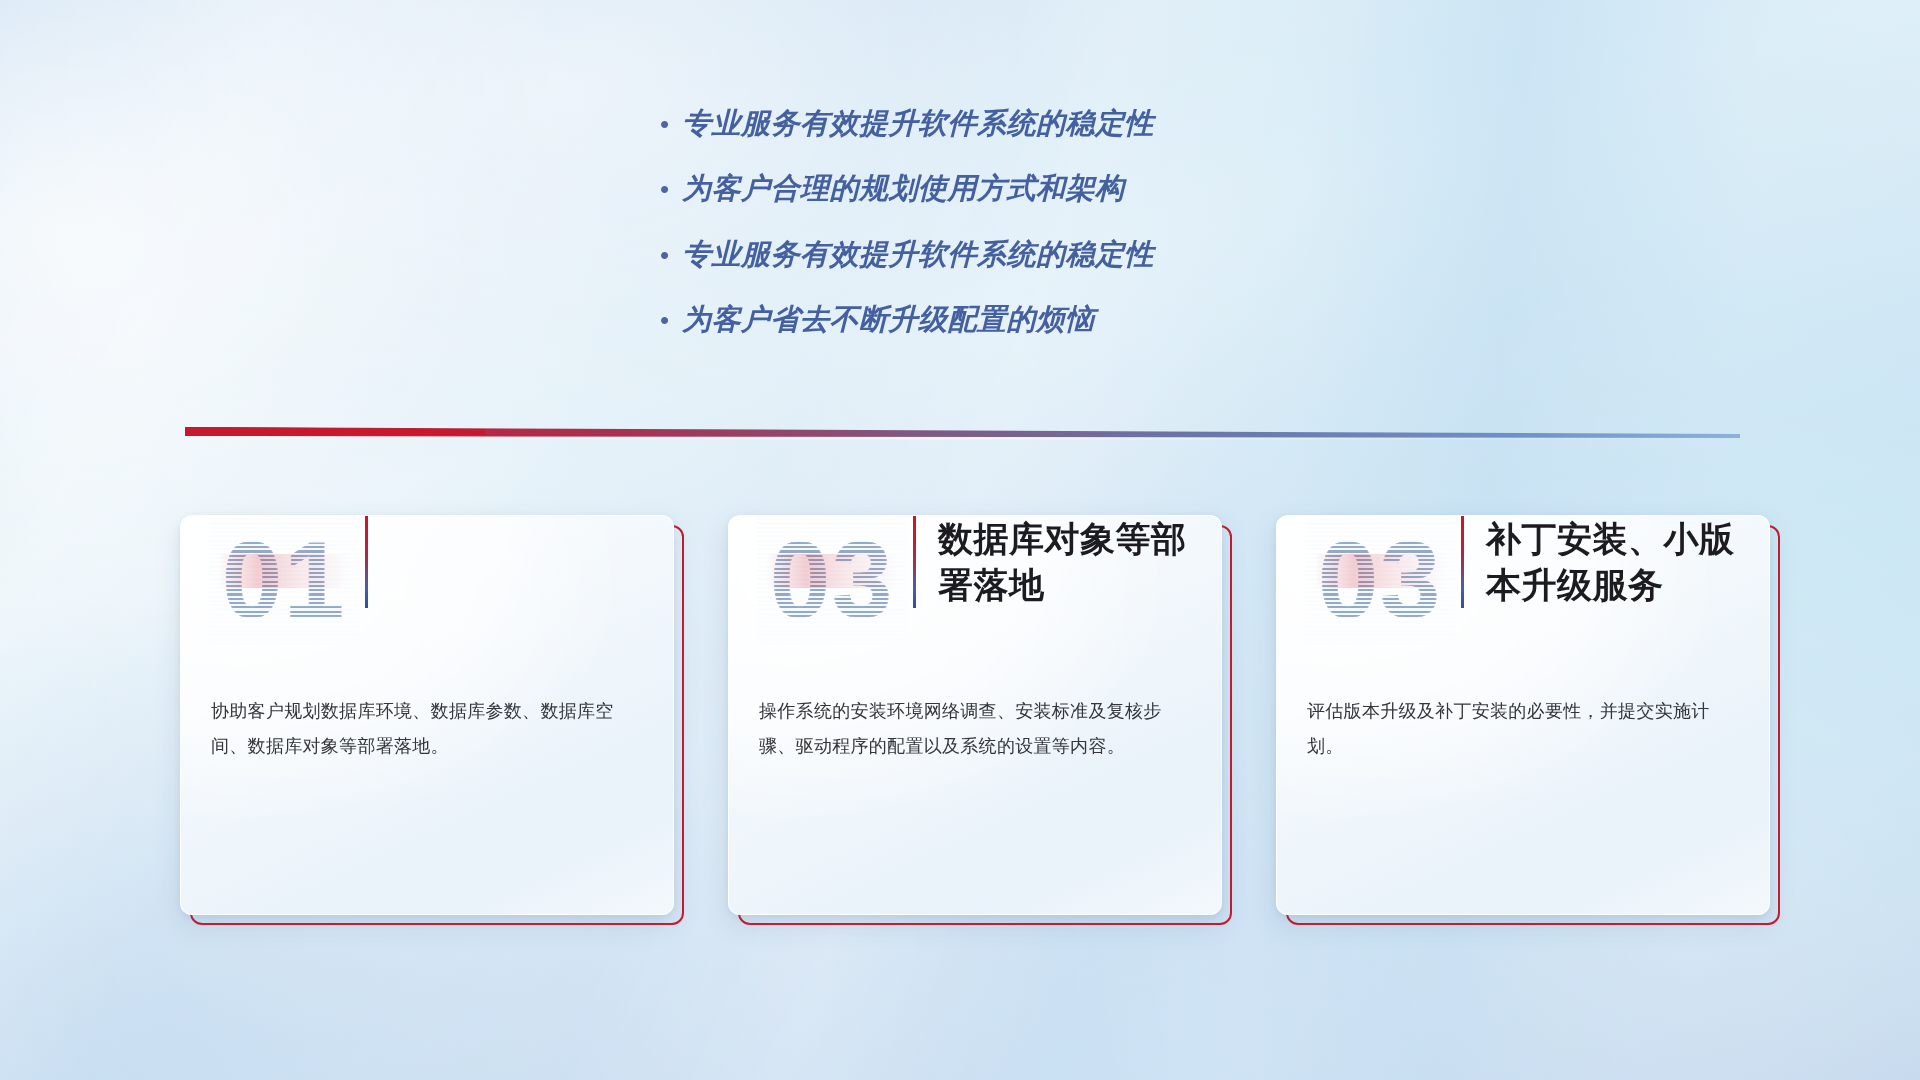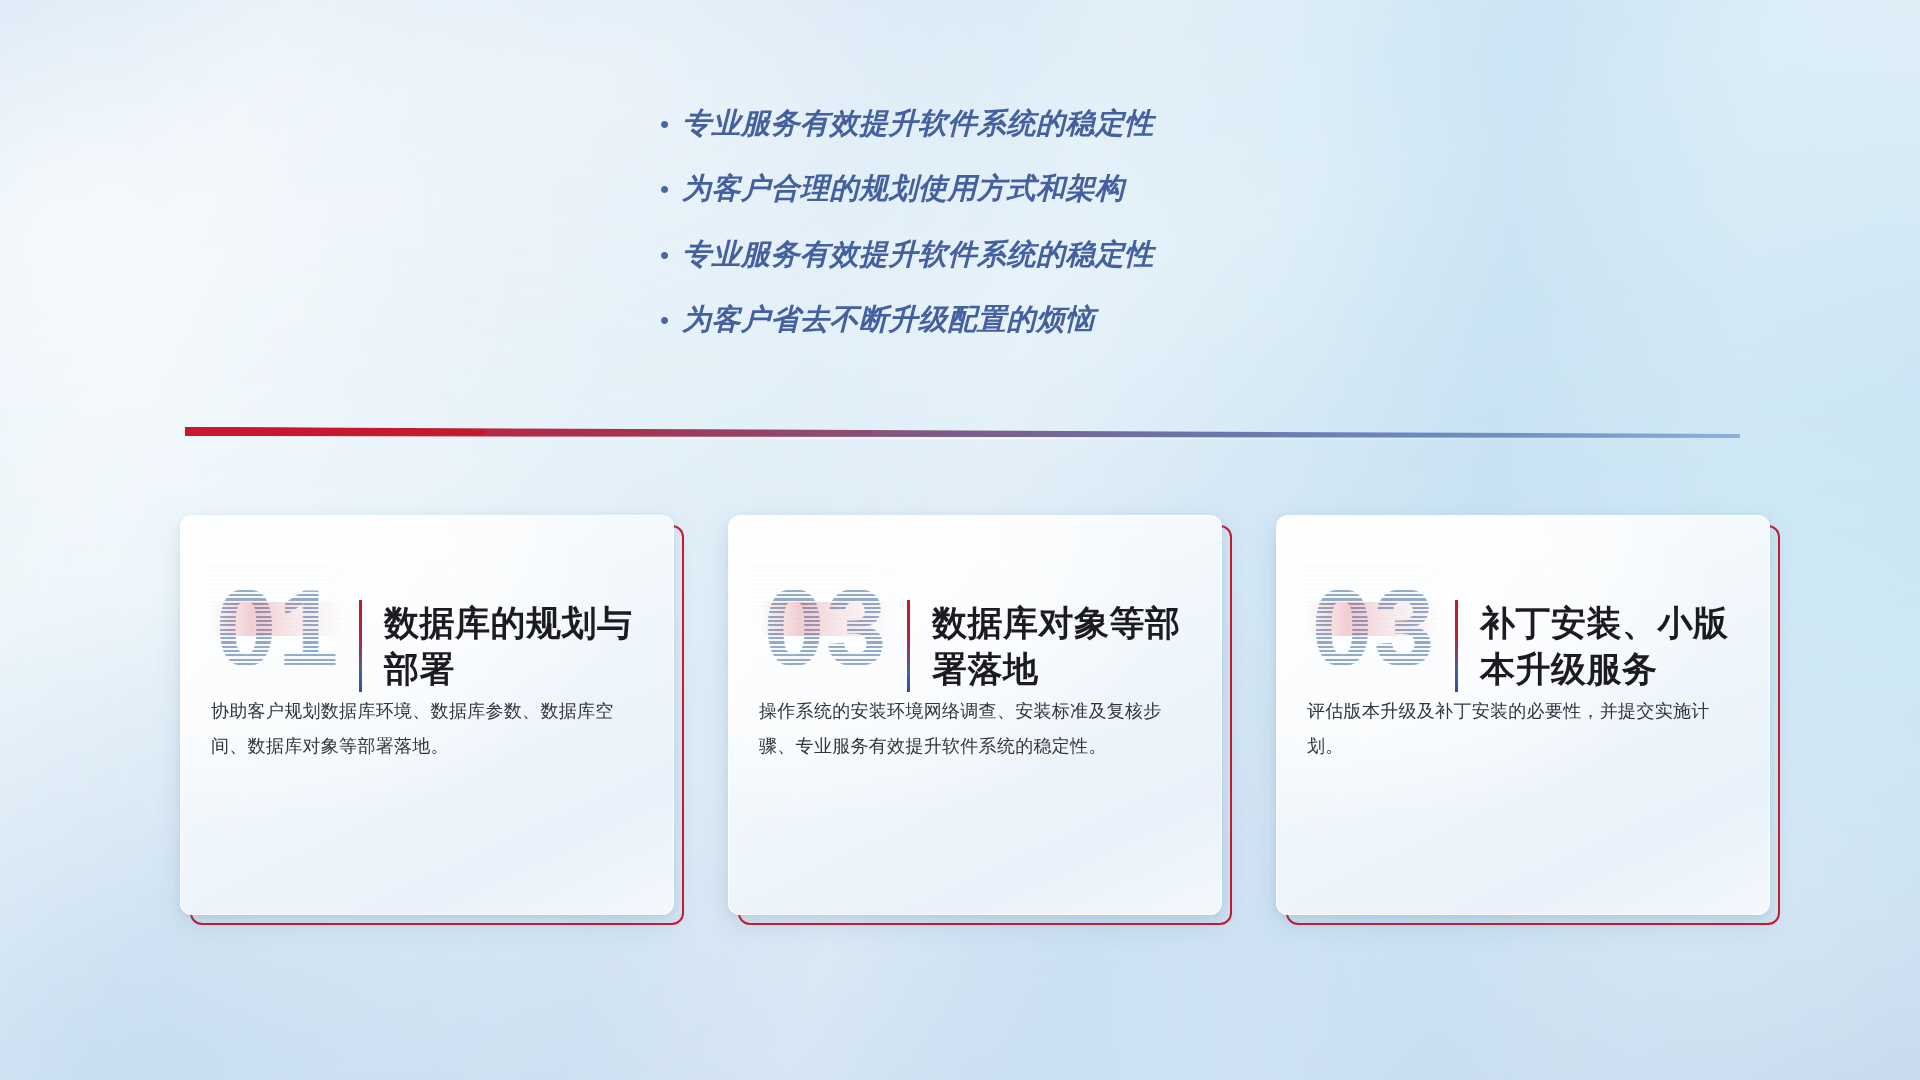--- a/index.html
+++ b/index.html
@@ -106,22 +106,22 @@
       linear-gradient(155deg, #fdfeff 0%, #f6fafd 28%, #eef5fb 58%, #e9f2fa 80%, #f3f8fc 100%);
     box-shadow: 0 10px 26px rgba(80,110,150,0.16), 0 2px 6px rgba(80,110,150,0.10);
     border: 1px solid rgba(255,255,255,0.9);
     z-index: 2;
     overflow: hidden;
   }
   .card-head {
     position: relative;
     height: 176px;
     display: flex;
-    align-items: flex-end;
-    padding-left: 22px;
+    align-items: flex-start;
+    padding-left: 28px;
   }
   
   .num {
     position: relative;
     flex: 0 0 150px;
     width: 150px;
     height: 128px;
     font-size: 108px;
     font-weight: 700;
     line-height: 128px;
@@ -232,35 +232,34 @@
   </div>
 
   <div class="cards">
 
     <div class="card-slot">
       <div class="card-outline"></div>
       <div class="card">
         <div class="card-head">
           <div class="num">01</div>
           <div class="accent-bar"></div>
-          <div class="card-title">数据库的规划与部署</div>
         </div>
         <div class="card-body">协助客户规划数据库环境、数据库参数、数据库空间、数据库对象等部署落地。</div>
       </div>
     </div>
 
     <div class="card-slot">
       <div class="card-outline"></div>
       <div class="card">
         <div class="card-head">
           <div class="num">03</div>
           <div class="accent-bar"></div>
           <div class="card-title">数据库对象等部署落地</div>
         </div>
-        <div class="card-body">操作系统的安装环境网络调查、安装标准及复核步骤、专业服务有效提升软件系统的稳定性。</div>
+        <div class="card-body">操作系统的安装环境网络调查、安装标准及复核步骤、驱动程序的配置以及系统的设置等内容。</div>
       </div>
     </div>
 
     <div class="card-slot">
       <div class="card-outline"></div>
       <div class="card">
         <div class="card-head">
           <div class="num">03</div>
           <div class="accent-bar"></div>
           <div class="card-title">补丁安装、小版本升级服务</div>

